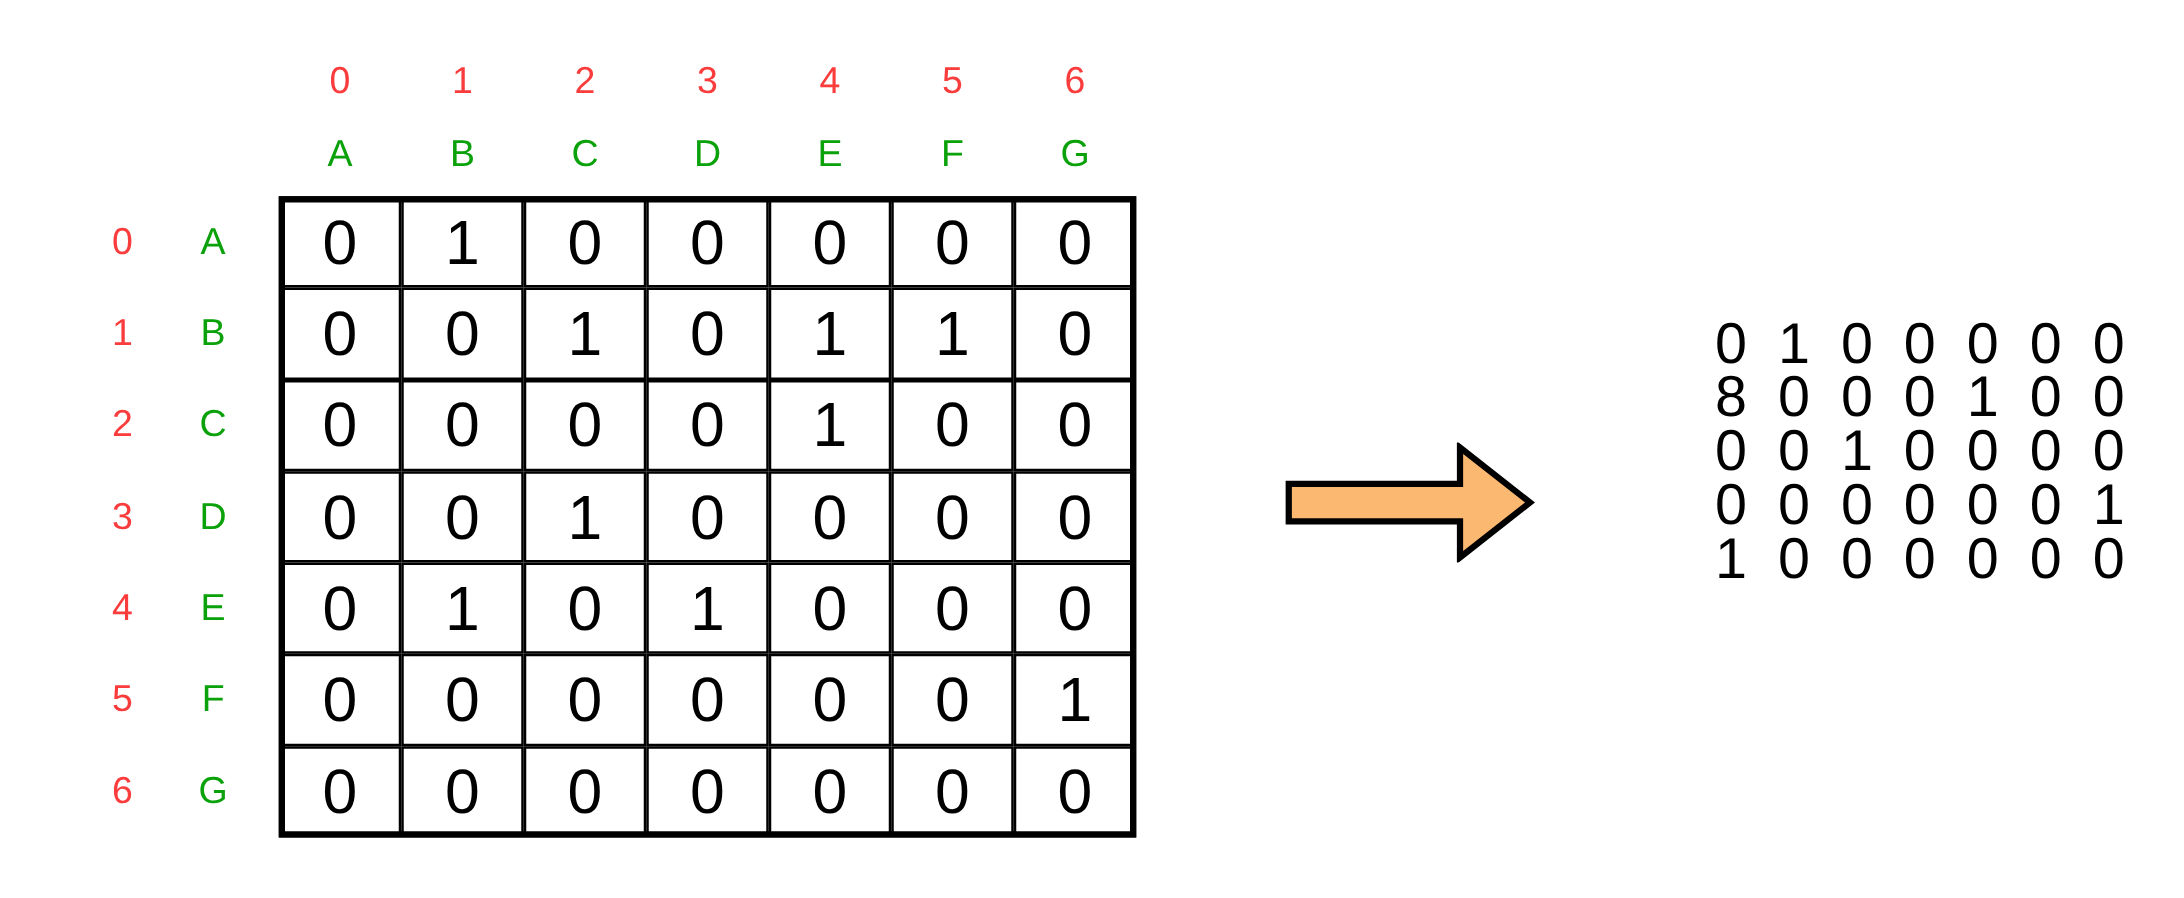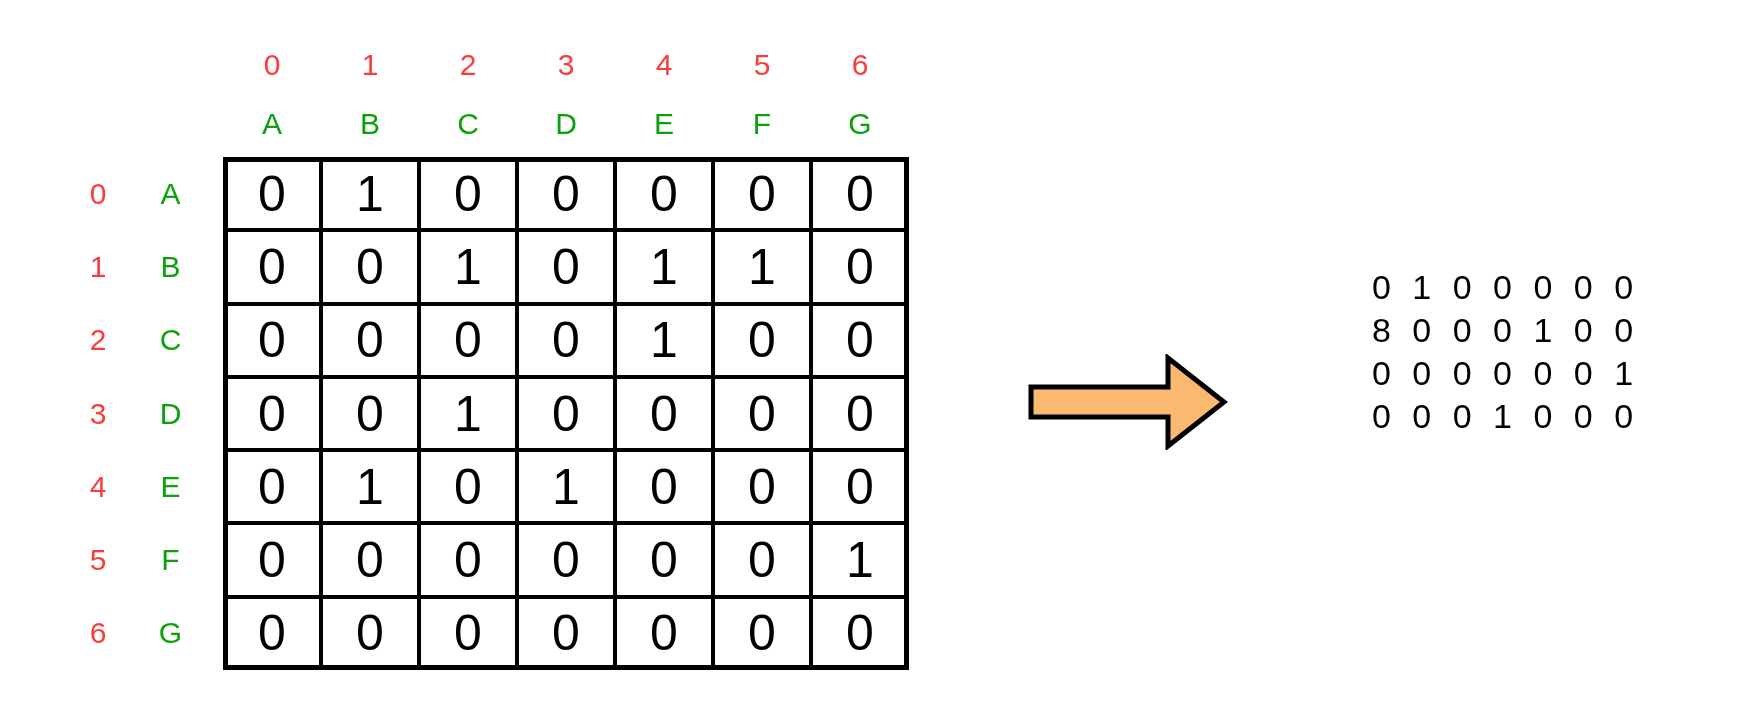--- a/index.html
+++ b/index.html
@@ -62,22 +62,22 @@
     position: absolute;
     left: 1028px;
     top: 354px;
     width: 200px;
     height: 96px;
   }
 
   .output-matrix {
     position: absolute;
     left: 1372px;
-    top: 266px;
-    font-size: 34px;
+    top: 253px;
+    font-size: 46px;
     line-height: 43px;
     letter-spacing: 6px;
     color: var(--text-black);
     white-space: pre;
   }
 </style>
 </head>
 <body>
 
 <div class="canvas">
@@ -165,15 +165,15 @@
       <div class="cell">0</div>
       <div class="cell">0</div>
       <div class="cell">0</div>
       <div class="frame"></div>
   </div>
 
   <svg class="arrow" viewBox="0 0 200 96" xmlns="http://www.w3.org/2000/svg">
     <polygon points="3,33 140,33 140,4 196,48 140,92 140,63 3,63" fill="var(--arrow-fill)" stroke="var(--arrow-outline)" stroke-width="5" stroke-linejoin="miter"></polygon>
   </svg>
 
-  <div class="output-matrix"><div class="out-row">0 1 0 0 0 0 0</div><div class="out-row">8 0 0 0 1 0 0</div><div class="out-row">0 0 0 0 0 0 1</div><div class="out-row">0 0 0 1 0 0 0</div></div>
+  <div class="output-matrix"><div class="out-row">0 1 0 0 0 0 0</div><div class="out-row">8 0 0 0 1 0 0</div><div class="out-row">0 0 1 0 0 0 0</div><div class="out-row">0 0 0 0 0 0 1</div><div class="out-row">1 0 0 0 0 0 0</div></div>
 
 </div>
 
 </body></html>

